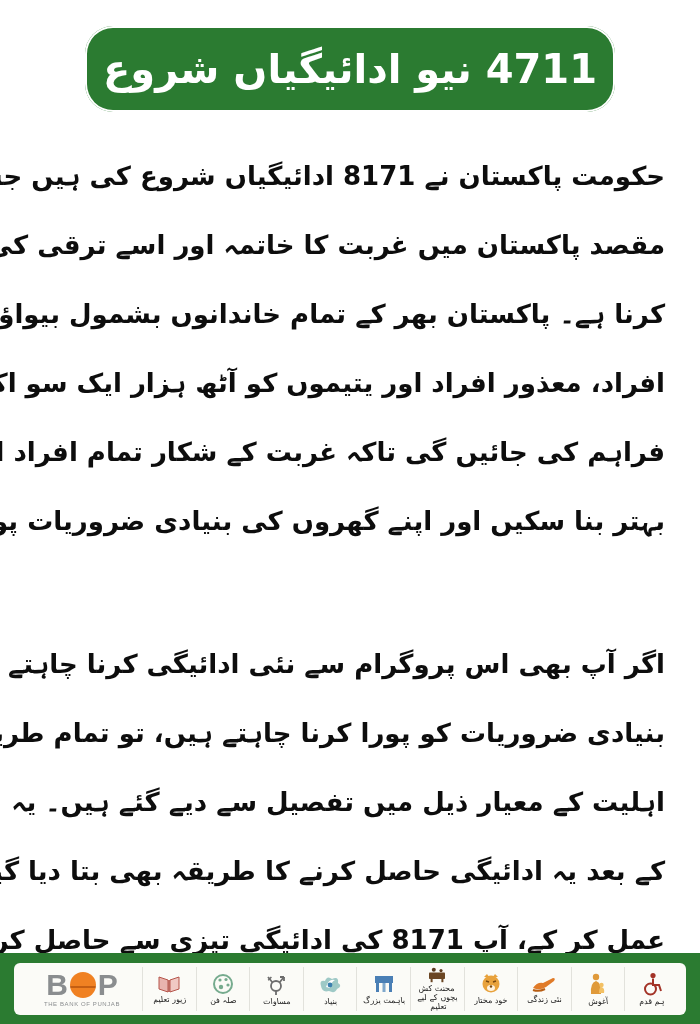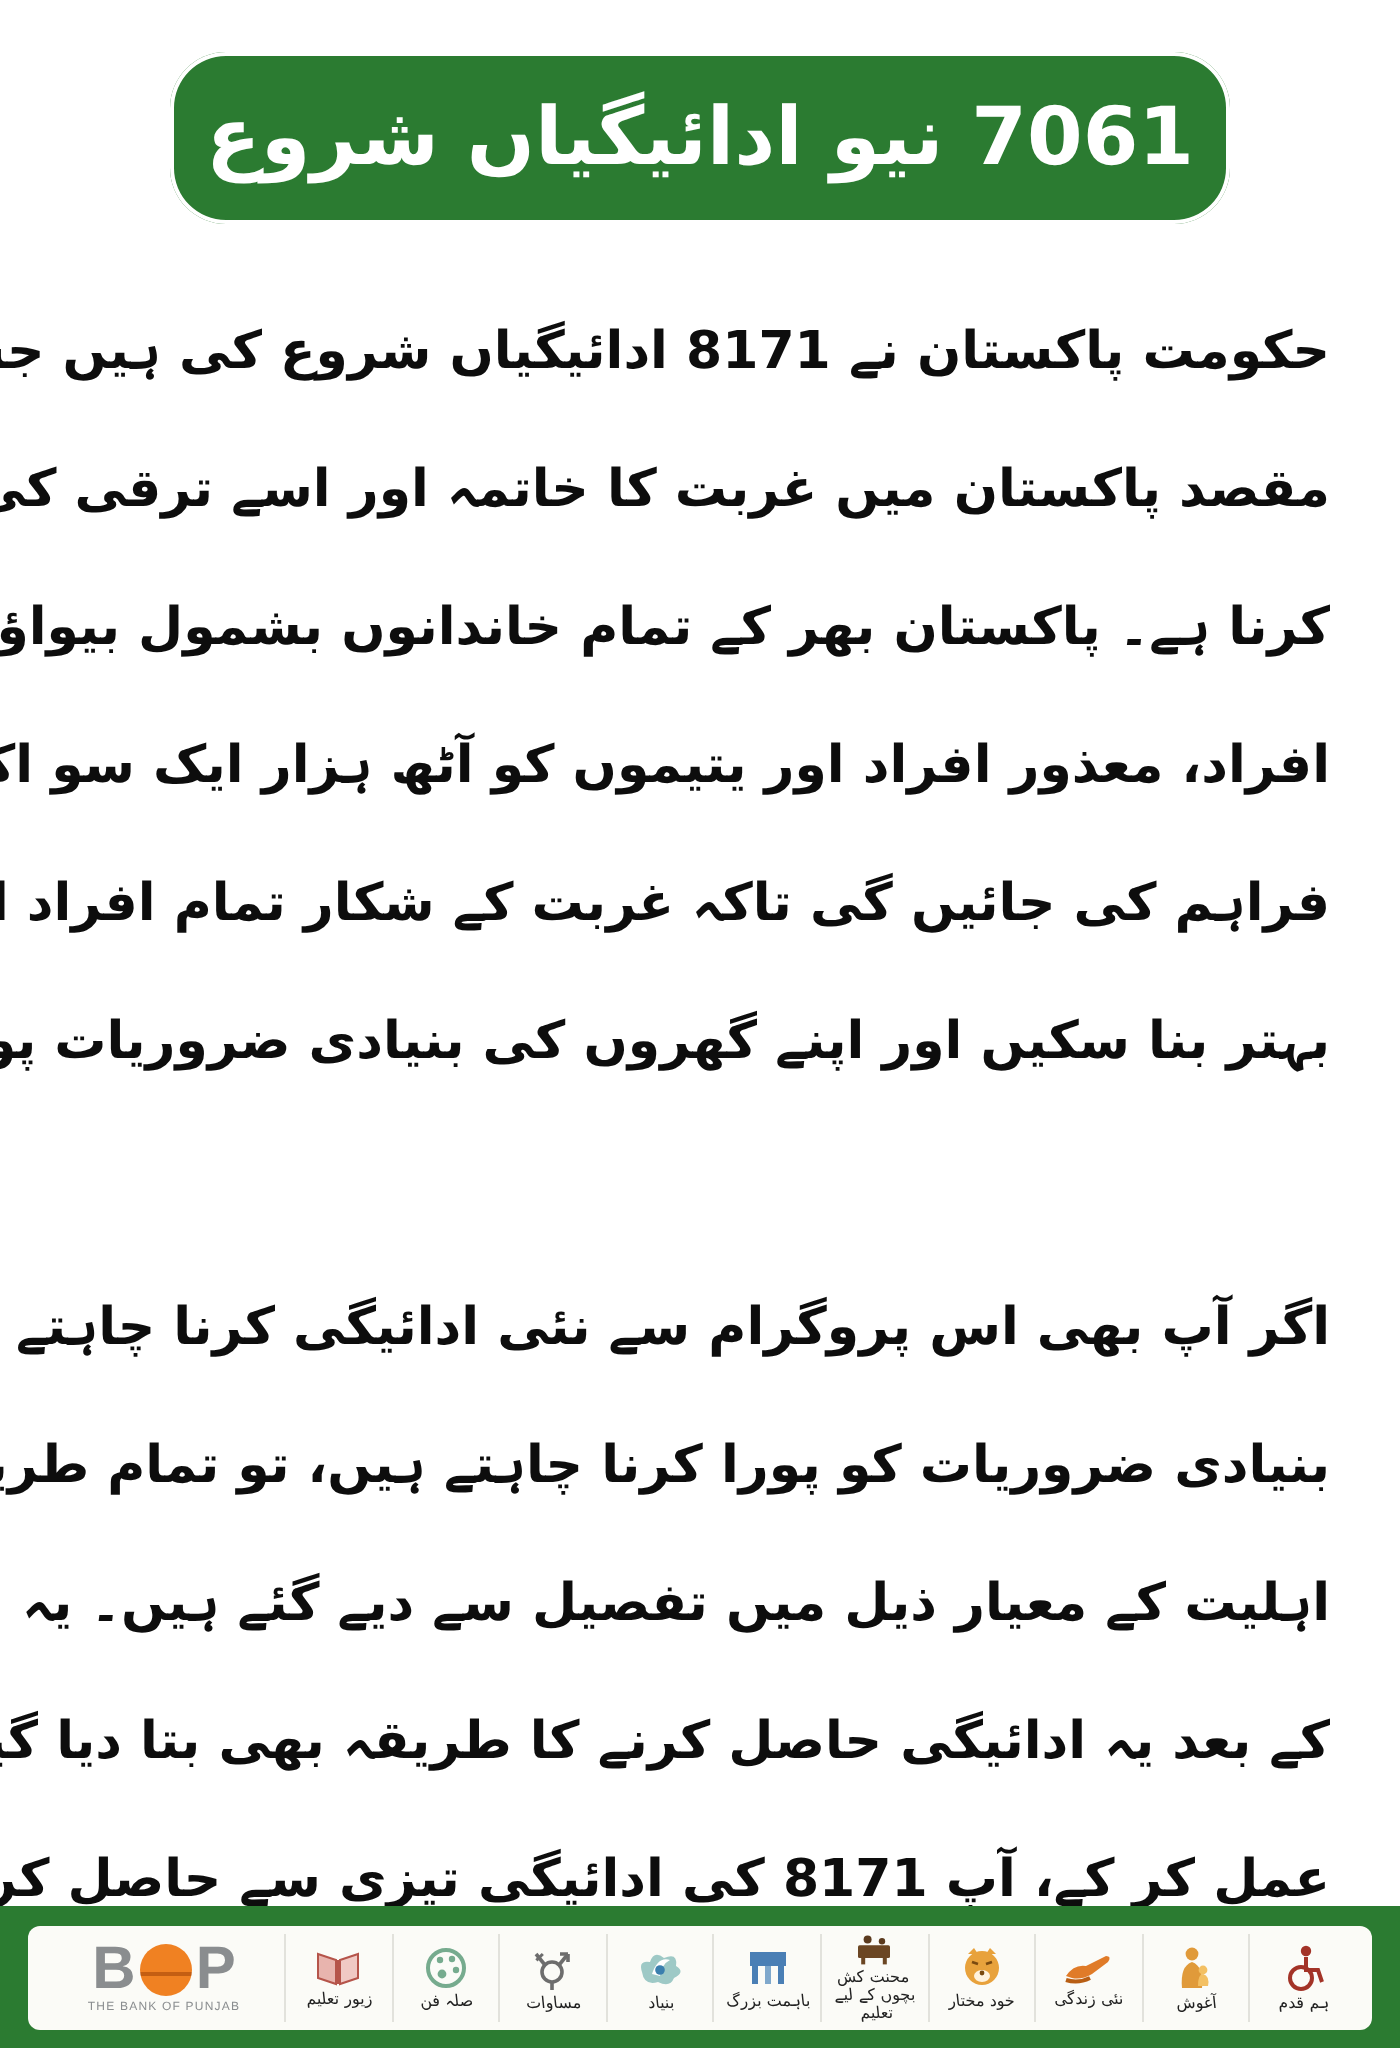--- a/index.html
+++ b/index.html
@@ -95,21 +95,21 @@
   }
   .bop-sub {
     font-size: 6px; letter-spacing: 0.6px; color: #8a8d8f;
     font-family: "Liberation Sans", sans-serif; margin-top: 1px; white-space: nowrap;
   }
 </style>
 </head>
 <body>
 
 <div class="banner">
-  <div class="banner-title">7061 نیو ادائیگیاں شروع</div>
+  <div class="banner-title">4711 نیو ادائیگیاں شروع</div>
 </div>
 
 <div class="content">
   <div class="para">
     <span class="line">حکومت پاکستان نے 8171 ادائیگیاں شروع کی ہیں جس کا</span>
     <span class="line">مقصد پاکستان میں غربت کا خاتمہ اور اسے ترقی کی جانب گامزن</span>
     <span class="line">کرنا ہے۔ پاکستان بھر کے تمام خاندانوں بشمول بیواؤں، معمر</span>
     <span class="line">افراد، معذور افراد اور یتیموں کو آٹھ ہزار ایک سو اکہتر ادائیگیاں</span>
     <span class="line">فراہم کی جائیں گی تاکہ غربت کے شکار تمام افراد اپنی زندگیوں کو</span>
     <span class="line">بہتر بنا سکیں اور اپنے گھروں کی بنیادی ضروریات پوری کر سکیں۔</span>

